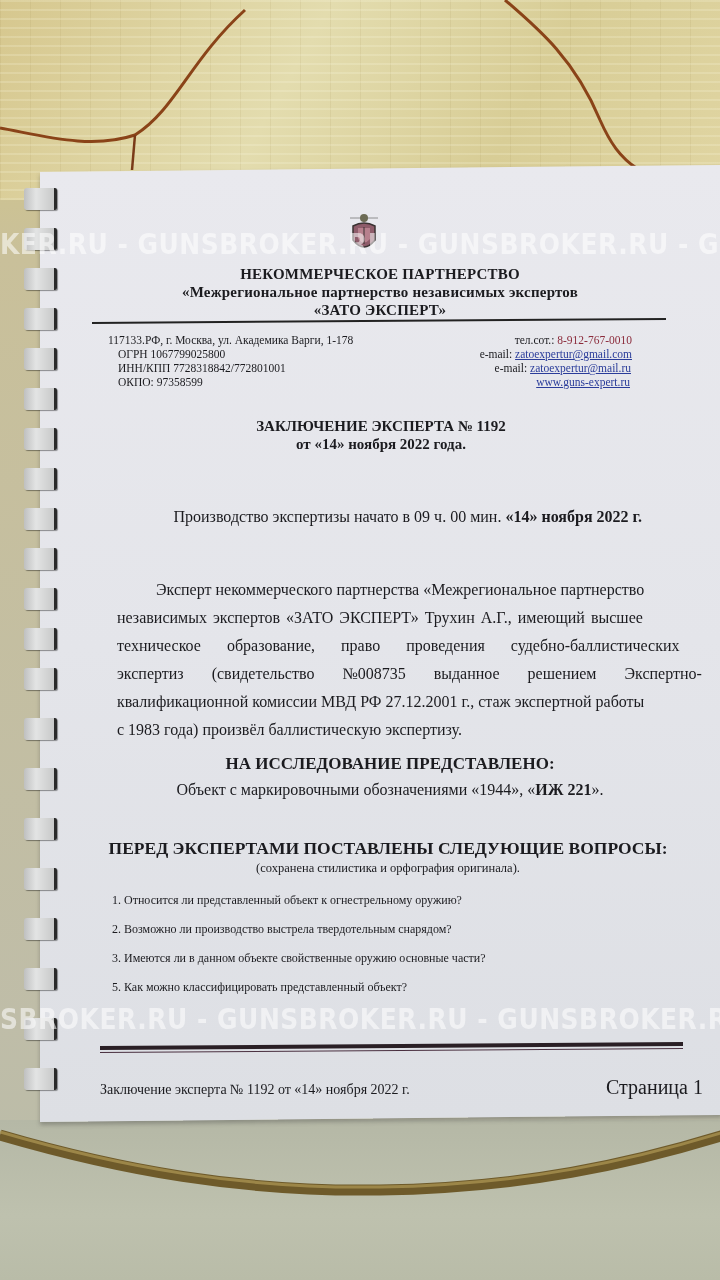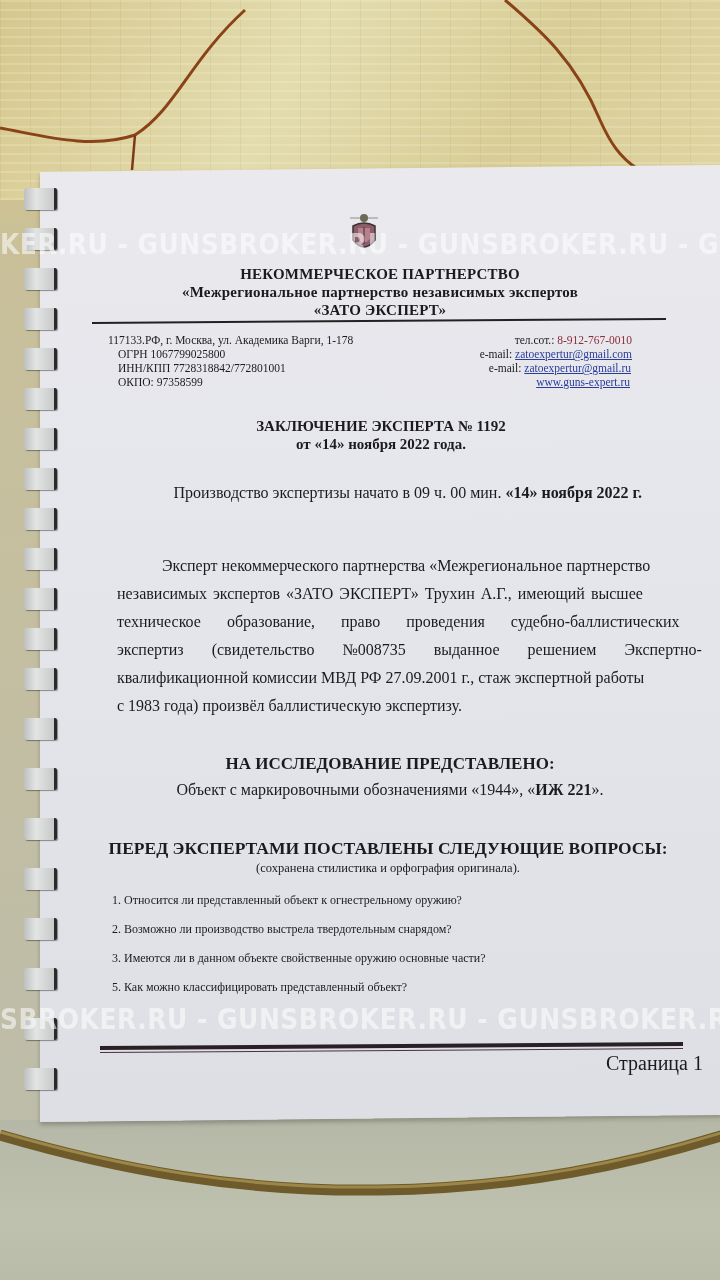--- a/index.html
+++ b/index.html
@@ -49,21 +49,21 @@
     .emblem { position: absolute; left: 350px; top: 212px; width: 28px; height: 44px; }
     .hdr-title { font-size: 15px; font-weight: bold; letter-spacing: 0.2px; }
     .hdr-line {
       position: absolute; left: 92px; top: 320px; width: 574px; height: 0;
       border-top: 2px solid #222; transform: rotate(-0.4deg);
     }
     .small { font-size: 11.5px; line-height: 14px; position: absolute; }
     .contacts { text-align: right; }
     .red { color: #8b2b3b; text-align: center; }
     .link { color: #2a3c9a; text-decoration: underline; }
-    .para-line { position: absolute; font-size: 16px; white-space: nowrap; }
+    .para-line { position: absolute; font-size: 16px; white-space: nowrap; margin-top: 24px; }
     .questions .q { position: absolute; left: 112px; font-size: 12px; white-space: nowrap; }
     .footer-line {
       position: absolute; left: 100px; top: 1046px; width: 583px; height: 4px;
       background: #2a1f25; transform: rotate(-0.4deg); transform-origin: left;
     }
     .footer-line2 {
       position: absolute; left: 100px; top: 1052px; width: 583px; height: 1px;
       background: #4a3040; transform: rotate(-0.4deg); transform-origin: left;
     }
   </style>
@@ -133,40 +133,40 @@
   <div class="small contacts" style="right:88px;top:333px">
     <span>тел.сот.:</span>
     <span class="red">8-912-767-0010</span>
   </div>
   <div class="small contacts" style="right:88px;top:347px">
     <span>e-mail:</span>
     <span class="link">zatoexpertur@gmail.com</span>
   </div>
   <div class="small contacts" style="right:89px;top:361px">
     <span>e-mail:</span>
-    <span class="link">zatoexpertur@gmail.ru</span>
+    <span class="link">zatoexpertur@mail.ru</span>
   </div>
   <div class="small contacts" style="right:90px;top:375px">
     <span class="link">www.guns-expert.ru</span>
   </div>
 
   <div class="center b" style="left:0;width:762px;top:418px;font-size:15px">ЗАКЛЮЧЕНИЕ ЭКСПЕРТА № 1192</div>
   <div class="center b" style="left:0;width:762px;top:436px;font-size:15px">от «14» ноября 2022 года.</div>
 
   <div class="para-line" style="right:78px;top:484px">
     <span>Производство экспертизы начато в 09 ч. 00 мин.</span>
     <span class="b">«14» ноября 2022 г.</span>
   </div>
 
   <div>
-    <div class="para-line" style="left:162px;top:557px">Эксперт некоммерческого партнерства «Межрегиональное партнерство</div>
+    <div class="para-line" style="left:156px;top:557px">Эксперт некоммерческого партнерства «Межрегиональное партнерство</div>
     <div class="para-line" style="left:117px;top:585px;word-spacing:2px">независимых экспертов «ЗАТО ЭКСПЕРТ» Трухин А.Г., имеющий высшее</div>
     <div class="para-line" style="left:117px;top:613px;word-spacing:22px">техническое образование, право проведения судебно-баллистических</div>
     <div class="para-line" style="left:117px;top:641px;word-spacing:24px">экспертиз (свидетельство №008735 выданное решением Экспертно-</div>
-    <div class="para-line" style="left:117px;top:669px">квалификационной комиссии МВД РФ 27.09.2001 г., стаж экспертной работы</div>
+    <div class="para-line" style="left:117px;top:669px">квалификационной комиссии МВД РФ 27.12.2001 г., стаж экспертной работы</div>
     <div class="para-line" style="left:117px;top:697px">с 1983 года) произвёл баллистическую экспертизу.</div>
   </div>
 
   <div class="center b" style="left:0;width:780px;top:754px;font-size:17px">НА ИССЛЕДОВАНИЕ ПРЕДСТАВЛЕНО:</div>
   <div class="center" style="left:0;width:780px;top:781px;font-size:16px">
     <span>Объект с маркировочными обозначениями «1944», «</span><span class="b">ИЖ 221</span><span>».</span>
   </div>
 
   <div class="center b" style="left:0;width:776px;top:838px;font-size:17.5px">ПЕРЕД ЭКСПЕРТАМИ ПОСТАВЛЕНЫ СЛЕДУЮЩИЕ ВОПРОСЫ:</div>
   <div class="center" style="left:0;width:776px;top:861px;font-size:12.5px">(сохранена стилистика и орфография оригинала).</div>
@@ -175,14 +175,15 @@
     <div class="q" style="top:893px">1.  Относится ли представленный объект к огнестрельному оружию?</div>
     <div class="q" style="top:922px">2.  Возможно ли производство выстрела твердотельным снарядом?</div>
     <div class="q" style="top:951px">3.  Имеются ли в данном объекте свойственные оружию основные части?</div>
     <div class="q" style="top:980px">5.  Как можно классифицировать представленный объект?</div>
   </div>
 
   <div class="watermark" style="top:1005px">SBROKER.RU - GUNSBROKER.RU - GUNSBROKER.RU - GUNSBROKER.RU - GUNSBROKER.RU</div>
 
   <div class="footer-line"></div>
   <div class="footer-line2"></div>
+  <div class="para-line" style="left:100px;top:1058px;font-size:14px">Заключение эксперта  № 1192 от «14» ноября 2022 г.</div>
   <div class="para-line" style="left:606px;top:1052px;font-size:20px">Страница 1</div>
 </div>
 
 </body></html>

